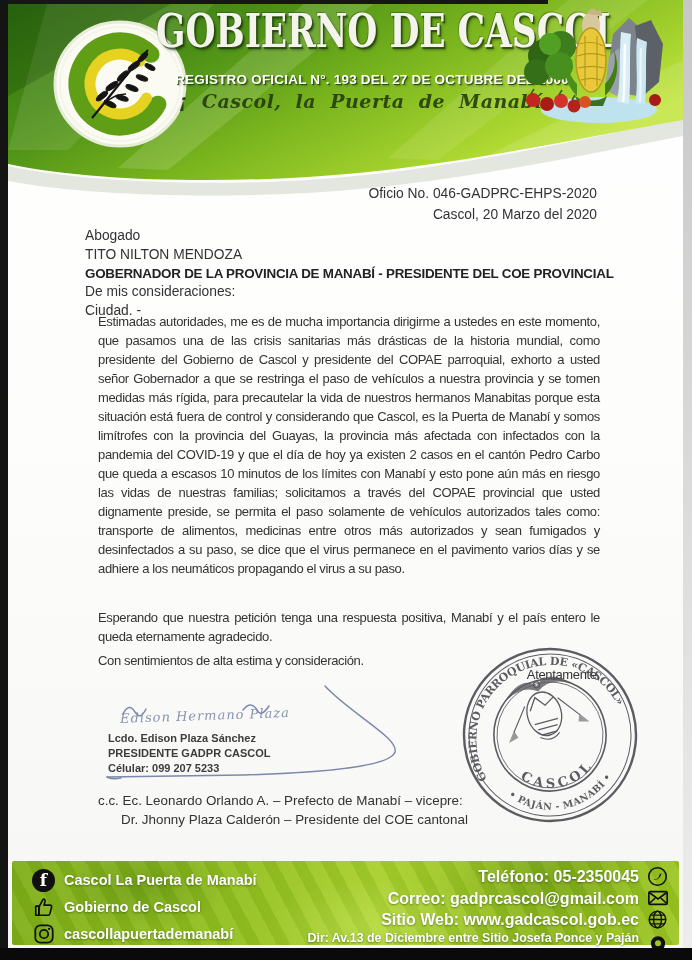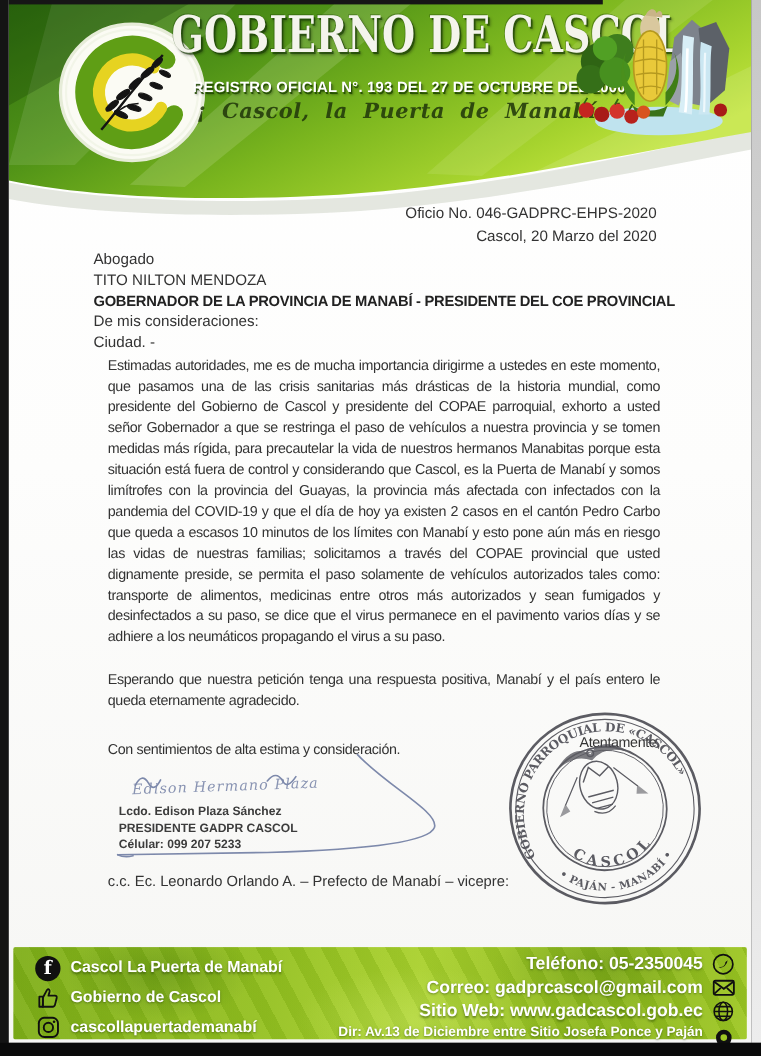--- a/index.html
+++ b/index.html
@@ -30,23 +30,23 @@
   .illustration{position:absolute;right:14px;top:4px;}
 
   
   .letter{position:absolute;left:0;top:0;width:675px;height:808px;color:#3a3a3a;}
   .oficio-block{position:absolute;right:86px;top:184px;text-align:right;
                 font-size:13.8px;line-height:20.5px;color:#333;}
   .recipient{position:absolute;left:77px;top:227px;font-size:13.8px;line-height:18.8px;color:#333;}
   .recipient .bold-line{font-weight:bold;font-size:13.4px;letter-spacing:-.25px;color:#222;}
   .para{position:absolute;left:90px;width:502px;font-size:13px;line-height:19px;
         text-align:justify;color:#333;letter-spacing:-.35px;}
-  .p1{top:322px;}
+  .p1{top:312px;}
   .p2{top:608px;}
-  .p3{top:651px;text-align:left;margin-top:20px;}
+  .p3{top:651px;text-align:left;}
   .p4{top:647px;text-align:right;margin-top:18px;}
 
   
   .sig-svg{position:absolute;left:85px;top:680px;}
   .hand-name{position:absolute;left:112px;top:708px;font-family:"DejaVu Serif",serif;
              font-style:italic;font-size:13px;color:#7d89ab;transform:rotate(-2deg);
              letter-spacing:1px;opacity:.9;}
   .sig-block{position:absolute;left:100px;top:731px;font-size:11px;line-height:15px;
              color:#3c3c3c;font-weight:bold;}
   .sig-block .n{font-weight:bold;}
@@ -241,20 +241,21 @@
             <textPath href="#sealBot" textLength="118">• PAJÁN - MANABÍ •</textPath>
           </text>
           <text font-family="DejaVu Serif, Liberation Serif, serif" font-size="13" font-weight="bold" fill="#46464e" stroke="none" letter-spacing="3">
             <textPath href="#sealIn" textLength="82">CASCOL</textPath>
           </text>
         </g>
       </svg>
 
       <div class="cc">
         <div>c.c. Ec. Leonardo Orlando A. – Prefecto de Manabí – vicepre:</div>
+        <div class="ind">Dr. Jhonny Plaza Calderón – Presidente del COE cantonal</div>
       </div>
     </div>
 
     <div class="footer">
       <div class="social-col">
         <div class="social-row">
           <div class="fb-badge">f</div>
           <span class="lbl">Cascol La Puerta de Manabí</span>
         </div>
         <div class="social-row">

